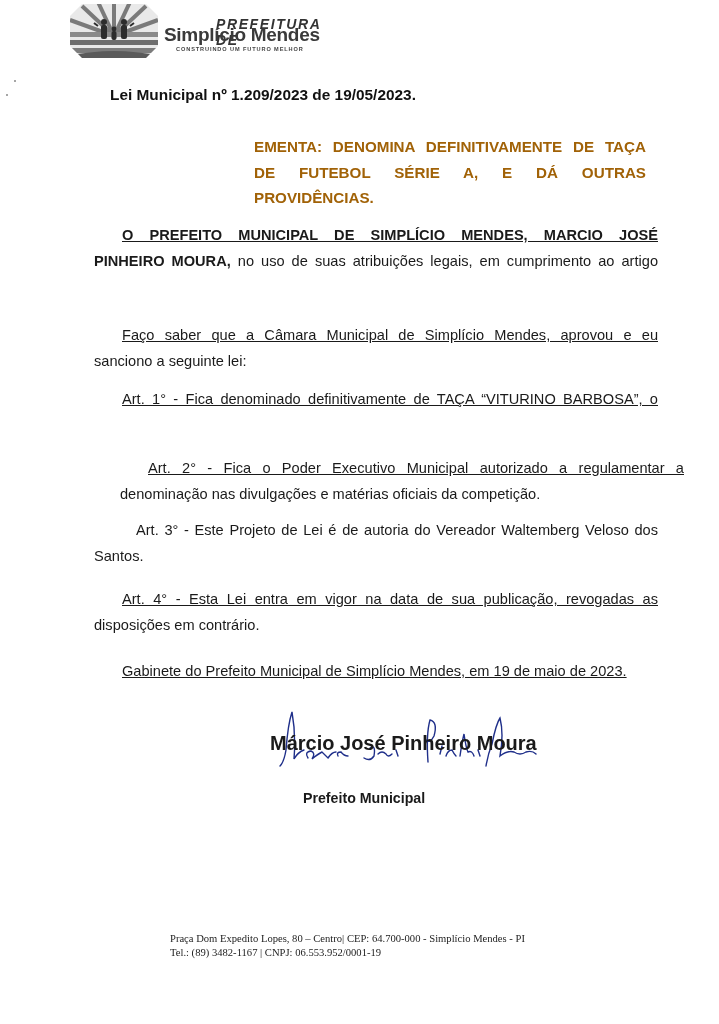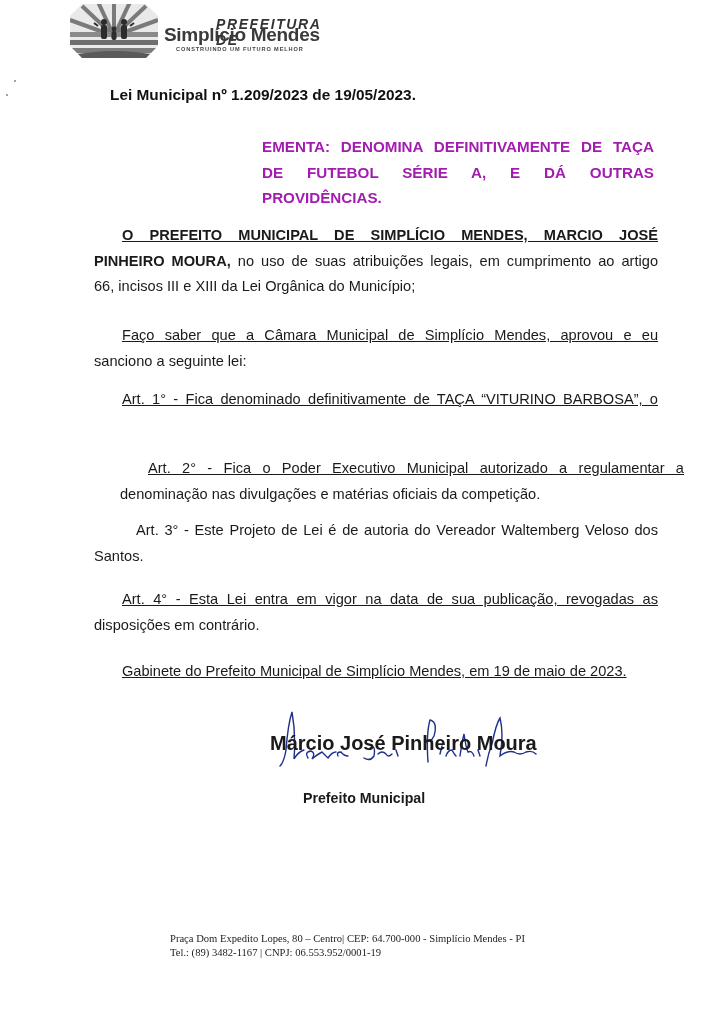--- a/index.html
+++ b/index.html
@@ -7,22 +7,22 @@
          font-family:"Liberation Sans", sans-serif; color:#1a1a1a; }
   .logo { position:absolute; left:68px; top:2px; width:270px; height:58px; }
   .logo-emblem { position:absolute; left:0; top:0; width:92px; height:58px; }
   .logo-pre { position:absolute; left:148px; top:14px; font-size:14px; font-weight:bold;
               font-style:italic; letter-spacing:1.6px; color:#333; }
   .logo-name { position:absolute; left:96px; top:22px; font-size:19px; font-weight:bold;
                color:#3a3a3a; letter-spacing:-0.3px; }
   .logo-tag { position:absolute; left:108px; top:44px; font-size:5.6px; font-weight:bold;
               letter-spacing:0.9px; color:#444; }
   .title { position:absolute; left:110px; top:86px; font-size:15.4px; font-weight:bold; color:#111; }
-  .ementa { position:absolute; left:262px; top:134px; width:392px; font-size:15.2px; font-weight:bold;
-            line-height:25.5px; text-align:justify; text-align-last:left; color:#a21caf; }
+  .ementa { position:absolute; left:254px; top:134px; width:392px; font-size:15.2px; font-weight:bold;
+            line-height:25.5px; text-align:justify; text-align-last:left; color:#a16207; }
   .ementa div { text-align:justify; text-align-last:justify; }
   .ementa div.last { text-align-last:left; }
   .para { position:absolute; left:94px; width:564px; font-size:14.6px; line-height:25.5px;
           text-align:justify; color:#1a1a1a; }
   .para .l { display:block; text-align:justify; text-align-last:justify; }
   .para .l.end { text-align-last:left; }
   .para .ind { padding-left:28px;text-decoration:underline; }
   .para .ind2 { padding-left:42px; }
   .b { font-weight:bold; }
   .signature { position:absolute; left:278px; top:704px; width:260px; height:70px; }
@@ -79,21 +79,20 @@
 <div class="title">Lei Municipal nº 1.209/2023 de 19/05/2023.</div>
 
 <div class="ementa">
   <div>EMENTA: DENOMINA DEFINITIVAMENTE DE TAÇA</div>
   <div class="last">DE FUTEBOL SÉRIE A, E DÁ OUTRAS PROVIDÊNCIAS.</div>
 </div>
 
 <div class="para" style="top:223px;">
   <span class="l ind b">O PREFEITO MUNICIPAL DE SIMPLÍCIO MENDES, MARCIO JOSÉ</span>
   <span class="l"><span class="b">PINHEIRO MOURA,</span><span> no uso de suas atribuições legais, em cumprimento ao artigo</span></span>
-  <span class="l end">66, incisos III e XIII da Lei Orgânica do Município;</span>
 </div>
 
 <div class="para" style="top:323px;">
   <span class="l ind">Faço saber que a Câmara Municipal de Simplício Mendes, aprovou e eu</span>
   <span class="l end">sanciono a seguinte lei:</span>
 </div>
 
 <div class="para" style="top:387px;">
   <span class="l ind">Art. 1° - Fica denominado definitivamente de TAÇA “VITURINO BARBOSA”, o</span>
 </div>

